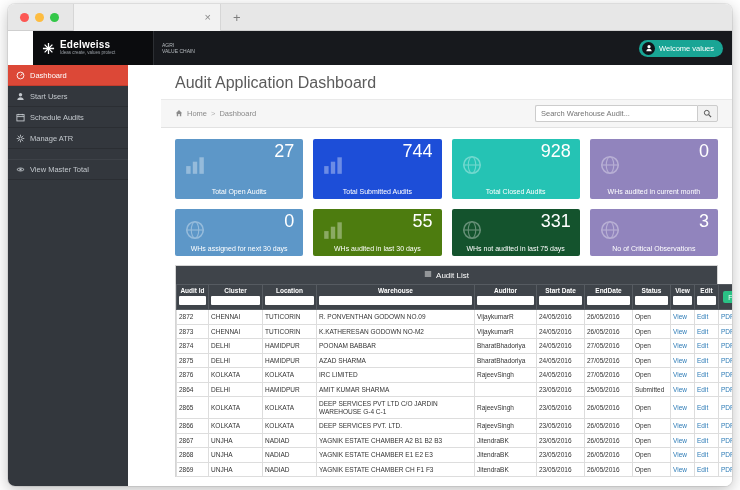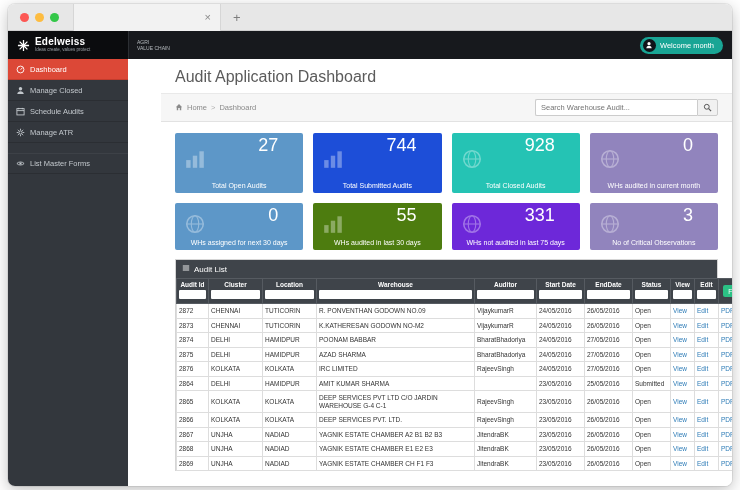--- a/index.html
+++ b/index.html
@@ -19,21 +19,21 @@
   .dot { width:9px; height:9px; border-radius:50%; }
   .dot.red{background:#fc5753;} .dot.yellow{background:#fdbc40;} .dot.green{background:#34c749;}
   .tab {
     margin-left:14px; width:148px; height:27px; background:#f2f2f2;
     border-left:1px solid #d6d6d6; border-right:1px solid #d6d6d6;
     display:flex; align-items:center; justify-content:flex-end; padding-right:9px;
     color:#8a8a8a; font-size:11px;
   }
   .newtab { margin-left:12px; color:#7d7d7d; font-size:13px; line-height:13px; cursor:pointer; }
   
-  .navbar { height:28px; background:#17191d; display:flex; align-items:stretch; }
+  .navbar { height:34px; background:#17191d; display:flex; align-items:stretch;margin-left:25px; }
   .brand { width:120px; background:#0b0c0e; display:flex; align-items:center; padding-left:9px; gap:5px; cursor:pointer; }
   .brand .star { color:#fff; display:flex; }
   .brand .star svg { width:13px; height:13px; }
   .brand-text { display:flex; flex-direction:column; }
   .brand-text .name { color:#fff; font-size:10px; font-weight:bold; line-height:10px; letter-spacing:.2px; }
   .brand-text .tag { color:#9aa0a6; font-size:4.5px; line-height:6px; }
   .subbrand { display:flex; flex-direction:column; justify-content:center; padding:0 8px; border-left:1px solid #2c2f33; color:#b7bcc0; font-size:5px; line-height:6.5px; }
   .nav-right { margin-left:auto; display:flex; align-items:center; margin-right:9px; }
   .welcome { display:flex; align-items:center; gap:4px; background:#19a595; border-radius:10px; padding:2px 9px 2px 3px; color:#fff; font-size:7.5px; cursor:pointer; }
   .avatar { width:13px; height:13px; border-radius:50%; background:#101319; display:flex; align-items:center; justify-content:center; }
@@ -58,27 +58,27 @@
   .crumb svg { width:8px; height:8px; }
   .crumb a { color:#8a8a8a; text-decoration:none; cursor:pointer; }
   .crumb .sep { color:#b0b0b0; }
   .searchbox { margin-left:auto; display:flex; align-items:stretch; }
   .searchbox input { width:162px; height:17px; border:1px solid #ccc; border-right:none; font-size:7.5px; padding:0 5px; color:#666; outline:none; border-radius:2px 0 0 2px; font-family:"Liberation Sans",sans-serif; }
   .searchbox button { width:21px; height:17px; border:1px solid #ccc; background:#f1f1f1; display:flex; align-items:center; justify-content:center; border-radius:0 2px 2px 0; color:#555; cursor:pointer; padding:0; }
   .searchbox button svg { width:9px; height:9px; }
   
   .cards { display:grid; grid-template-columns:repeat(4,1fr); grid-template-rows:60px 47px; gap:10px; padding:11px 14px 9px; }
   .card { position:relative; border-radius:2px; color:#fff; overflow:hidden; cursor:pointer; }
-  .card .num { position:absolute; top:2px; right:25px; font-size:18px; font-weight:400; }
+  .card .num { position:absolute; top:2px; right:9px; font-size:18px; font-weight:400; }
   .card .lbl { position:absolute; bottom:4px; left:2px; right:2px; text-align:center; font-size:7px; }
   .card .cicon { position:absolute; left:9px; top:44%; transform:translateY(-50%); opacity:.35; display:flex; }
   .card .cicon svg { width:22px; height:22px; }
   
   .panel { margin:0 14px; border:1px solid #d5d5d5; border-bottom:none; }
-  .panel-head { background:#3f444a; color:#fff; font-size:8px; padding:4px 6px; display:flex; align-items:center; gap:4px; }
+  .panel-head { background:#3f444a; color:#fff; font-size:8px; padding:4px 6px; display:flex; align-items:center; gap:4px;justify-content:center; }
   .panel-head svg { width:8px; height:8px; }
   table { width:100%; border-collapse:collapse; table-layout:fixed; }
   thead th { background:#3f444a; color:#fff; font-size:6.5px; font-weight:bold; border:1px solid #565b61; padding:2px; vertical-align:top; }
   th .th-label { text-align:center; margin-bottom:2px; line-height:7px; }
   th input { width:100%; height:9px; border:none; border-radius:1px; background:#fff; display:block; padding:0 1px; }
   .filter-btn { background:#2bc185; color:#fff; border:none; border-radius:2px; font-size:6.5px; padding:2.5px 5px; cursor:pointer; display:block; margin:4px auto; font-family:"Liberation Sans",sans-serif; }
   tbody td { border:1px solid #ddd; font-size:6.5px; color:#333; padding:3px 2px; overflow:hidden; line-height:7.5px; background:#fff; }
   tbody td a { color:#2e7cb7; text-decoration:none; cursor:pointer; }
   td.c { text-align:left; }
 </style>
@@ -119,21 +119,21 @@
       <span>VALUE CHAIN</span>
     </div>
     <div class="nav-right">
       <div class="welcome">
         <span class="avatar">
           <svg viewBox="0 0 10 10" fill="#fff">
               <circle cx="5" cy="3.4" r="2"></circle>
               <path d="M1.6 9c.4-2 1.8-3 3.4-3s3 1 3.4 3z"></path>
             </svg>
         </span>
-        <span>Welcome month</span>
+        <span>Welcome values</span>
       </div>
     </div>
   </div>
 
   <div class="app">
     <div class="sidebar">
         <div class="side-item active">
           <span class="sicon">
             <svg viewBox="0 0 10 10">
               <circle cx="5" cy="5" r="3.8" fill="none" stroke="currentColor"></circle>
@@ -142,21 +142,21 @@
           </span>
           <span>Dashboard</span>
         </div>
         <div class="side-item">
           <span class="sicon">
             <svg viewBox="0 0 10 10" fill="currentColor">
               <circle cx="5" cy="3" r="1.9"></circle>
               <path d="M1.4 9c.3-2.2 1.8-3.1 3.6-3.1S8.3 6.8 8.6 9z"></path>
             </svg>
           </span>
-          <span>Manage Closed</span>
+          <span>Start Users</span>
         </div>
         <div class="side-item">
           <span class="sicon">
             <svg viewBox="0 0 10 10">
               <rect x="1" y="1.8" width="8" height="7" fill="none" stroke="currentColor"></rect>
               <path d="M1 4h8M3 1v1.6M7 1v1.6" stroke="currentColor" fill="none"></path>
             </svg>
           </span>
           <span>Schedule Audits</span>
         </div>
@@ -169,21 +169,21 @@
           </span>
           <span>Manage ATR</span>
         </div>
         <div class="side-item gap">
           <span class="sicon">
             <svg viewBox="0 0 10 10">
               <path d="M1 5C2.5 2.8 7.5 2.8 9 5 7.5 7.2 2.5 7.2 1 5z" fill="none" stroke="currentColor"></path>
               <circle cx="5" cy="5" r="1.2" fill="currentColor"></circle>
             </svg>
           </span>
-          <span>List Master Forms</span>
+          <span>View Master Total</span>
         </div>
       </div>
 
     <div class="main">
       <div class="page-head">
         <div class="page-title">Audit Application Dashboard</div>
       </div>
 
       <div class="crumb-bar">
         <div class="crumb">
@@ -267,21 +267,21 @@
             <span class="cicon">
               <svg viewBox="0 0 20 20" fill="currentColor">
                 <rect x="2" y="11" width="4" height="7"></rect>
                 <rect x="8" y="7" width="4" height="11"></rect>
                 <rect x="14" y="3" width="4" height="15"></rect>
               </svg>
             </span>
             <span class="num">55</span>
             <span class="lbl">WHs audited in last 30 days</span>
           </div>
-          <div class="card" style="background: #6d28d9;">
+          <div class="card" style="background: #14532d;">
             <span class="cicon">
               <svg viewBox="0 0 20 20">
                 <circle cx="10" cy="10" r="7.5" fill="none" stroke="currentColor" stroke-width="1.4"></circle>
                 <ellipse cx="10" cy="10" rx="3.4" ry="7.5" fill="none" stroke="currentColor"></ellipse>
                 <path d="M2.5 10h15" stroke="currentColor"></path>
               </svg>
             </span>
             <span class="num">331</span>
             <span class="lbl">WHs not audited in last 75 days</span>
           </div>

